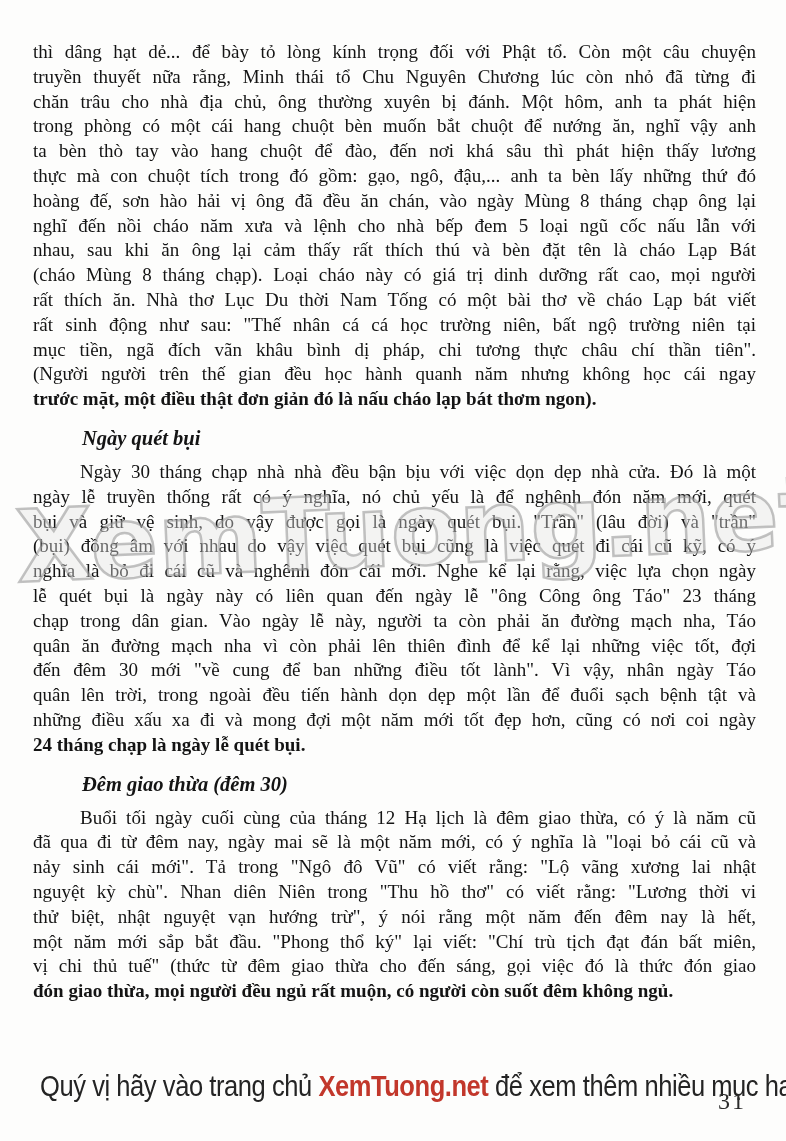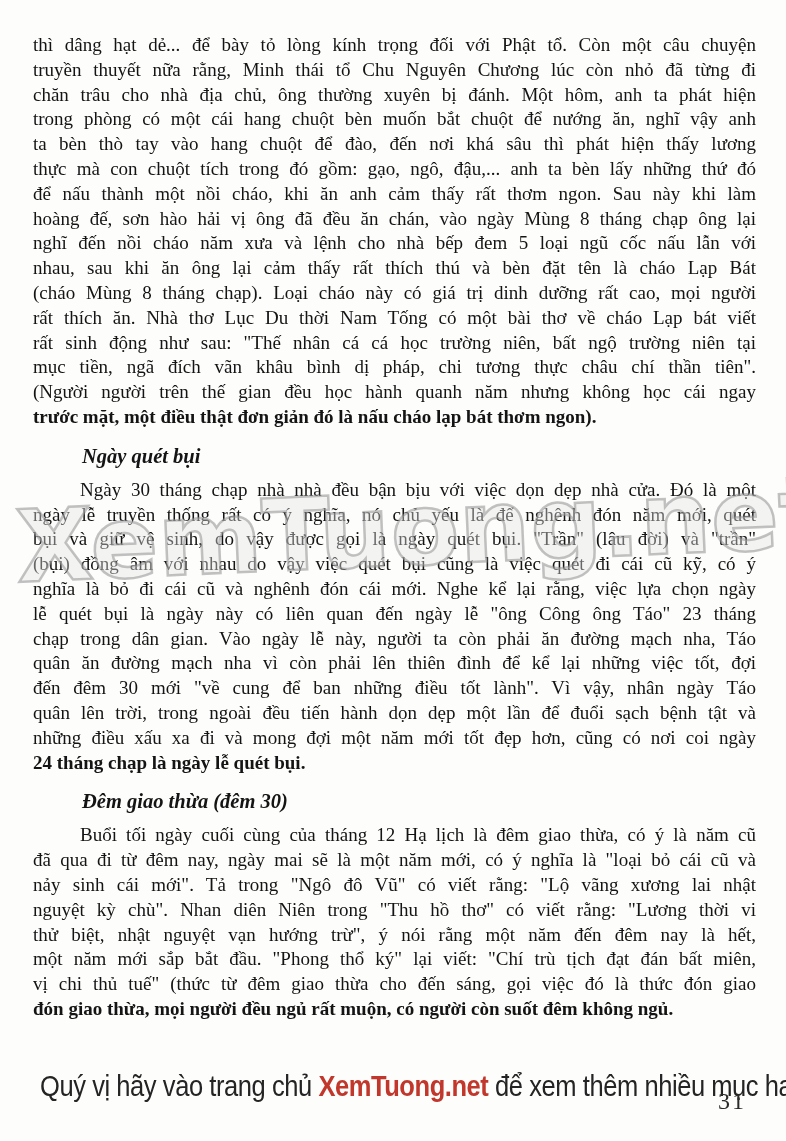--- a/index.html
+++ b/index.html
@@ -1,21 +1,21 @@
 <!DOCTYPE html>
 <html><head>
 <meta charset="utf-8">
 <style>
   html,body { margin:0; padding:0; background:#e8e8e8; }
   .page {
     position:relative; width:786px; height:1141px; margin:0 auto;
     background:#fdfdfc; overflow:hidden;
     font-family:"Liberation Serif","DejaVu Serif",serif; color:#141414;
   }
-  .body-text { position:absolute; left:33px; top:33px; width:723px; }
+  .body-text { position:absolute; left:33px; top:40px; width:723px; }
   .para { margin:0; padding:0; }
   .line {
     font-size:19px; line-height:24.8px;
     text-align:justify; text-align-last:justify;
   }
   .line.last { text-align-last:left;font-weight:bold; }
   .line.indent { text-indent:47px; }
   .heading {
     font-weight:bold; font-style:italic; font-size:20.5px; line-height:26px;
     padding-left:49px; margin-top:13px; margin-bottom:9px;
@@ -47,21 +47,20 @@
 
 <div class="page">
   <div class="body-text" id="content">
       <div class="para">
         <div class="line">thì dâng hạt dẻ... để bày tỏ lòng kính trọng đối với Phật tổ. Còn một câu chuyện</div>
         <div class="line">truyền thuyết nữa rằng, Minh thái tổ Chu Nguyên Chương lúc còn nhỏ đã từng đi</div>
         <div class="line">chăn trâu cho nhà địa chủ, ông thường xuyên bị đánh. Một hôm, anh ta phát hiện</div>
         <div class="line">trong phòng có một cái hang chuột bèn muốn bắt chuột để nướng ăn, nghĩ vậy anh</div>
         <div class="line">ta bèn thò tay vào hang chuột để đào, đến nơi khá sâu thì phát hiện thấy lương</div>
         <div class="line">thực mà con chuột tích trong đó gồm: gạo, ngô, đậu,... anh ta bèn lấy những thứ đó</div>
-        <div class="line">để nấu thành một nồi cháo, khi ăn anh cảm thấy rất thơm ngon. Sau này khi làm</div>
         <div class="line">hoàng đế, sơn hào hải vị ông đã đều ăn chán, vào ngày Mùng 8 tháng chạp ông lại</div>
         <div class="line">nghĩ đến nồi cháo năm xưa và lệnh cho nhà bếp đem 5 loại ngũ cốc nấu lẫn với</div>
         <div class="line">nhau, sau khi ăn ông lại cảm thấy rất thích thú và bèn đặt tên là cháo Lạp Bát</div>
         <div class="line">(cháo Mùng 8 tháng chạp). Loại cháo này có giá trị dinh dưỡng rất cao, mọi người</div>
         <div class="line">rất thích ăn. Nhà thơ Lục Du thời Nam Tống có một bài thơ về cháo Lạp bát viết</div>
         <div class="line">rất sinh động như sau: "Thế nhân cá cá học trường niên, bất ngộ trường niên tại</div>
         <div class="line">mục tiền, ngã đích vãn khâu bình dị pháp, chi tương thực châu chí thần tiên".</div>
         <div class="line">(Người người trên thế gian đều học hành quanh năm nhưng không học cái ngay</div>
         <div class="line last">trước mặt, một điều thật đơn giản đó là nấu cháo lạp bát thơm ngon).</div>
       </div>

